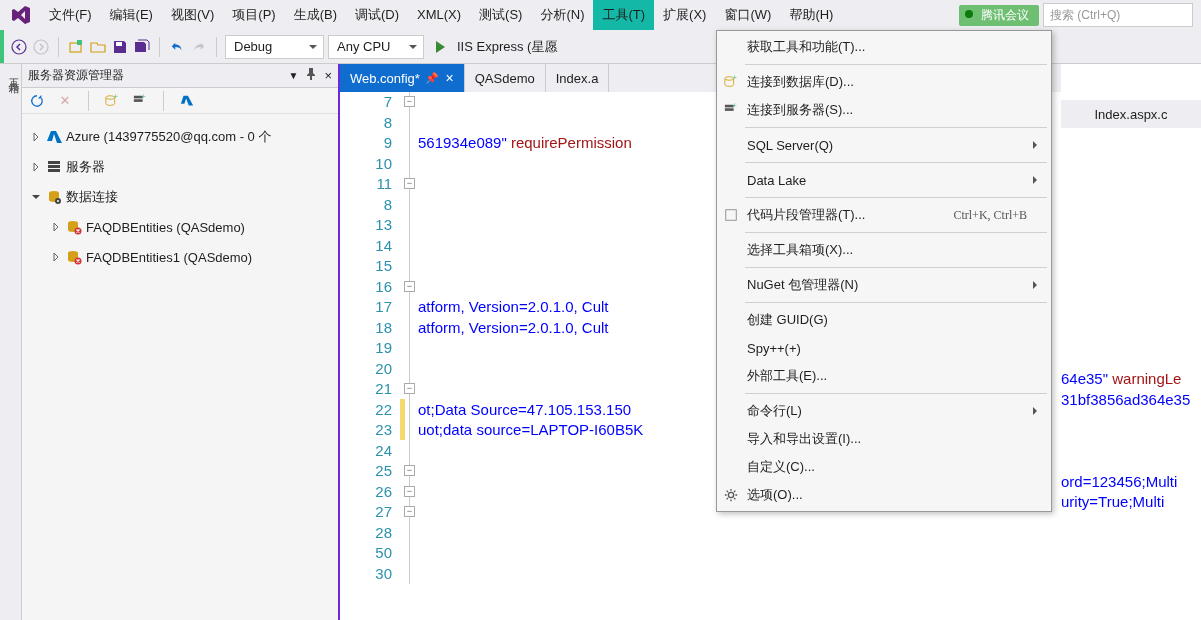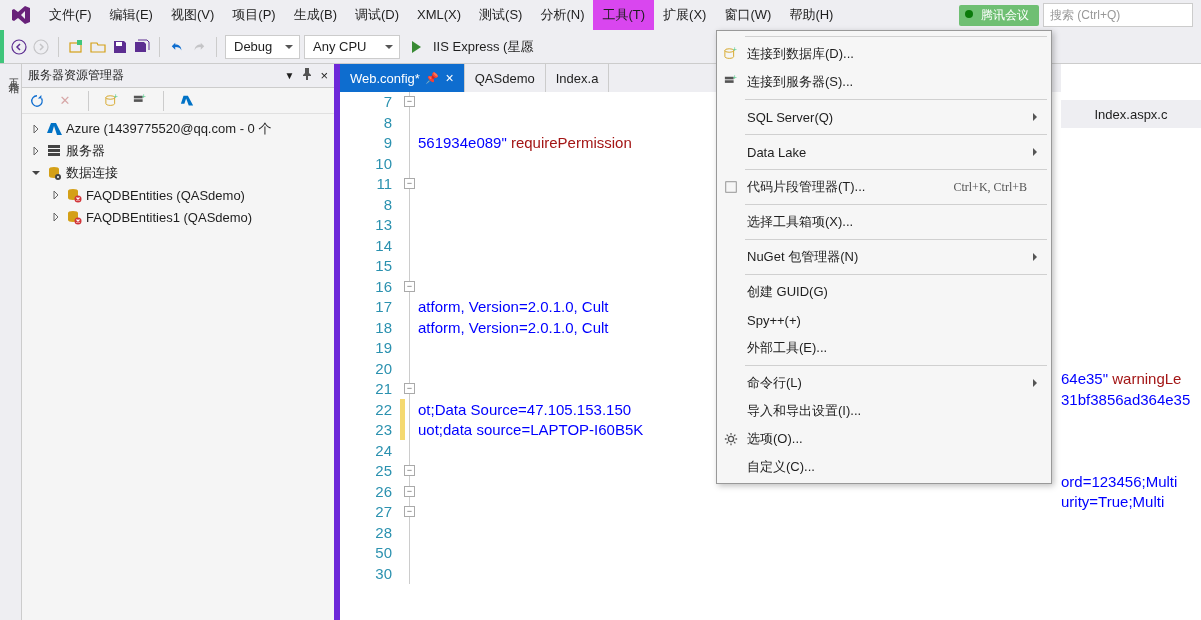--- a/index.html
+++ b/index.html
@@ -3,45 +3,45 @@
 <meta charset="utf-8">
 <style>
   * { box-sizing: border-box; margin: 0; padding: 0; font-family: "Microsoft YaHei", "Segoe UI", sans-serif; }
   body { width: 1201px; height: 620px; background: #fff; overflow: hidden; font-size: 13px; color: #1e1e1e; position: relative; }
 
   
   .titlebar { display: flex; align-items: center; height: 30px; background: #eeeef2; padding-left: 4px; }
   .vs-icon { width: 22px; height: 22px; margin: 0 8px 0 6px; }
   .menubar { display: flex; align-items: center; height: 30px; }
   .menu-item { padding: 0 9px; line-height: 30px; cursor: default; }
-  .menu-item.active { background: #d946ef; }
+  .menu-item.active { background: #14b8a6; }
   .title-right { margin-left: auto; display: flex; align-items: center; height: 30px; }
   .meeting-badge { background: #6fbf73; color: #fff; padding: 2px 10px 2px 22px; border-radius: 2px; font-size: 12px; position: relative; margin-right: 4px; }
   .meeting-badge::before { content: ""; position: absolute; left: 6px; top: 5px; width: 8px; height: 8px; border-radius: 50%; background: #0b7a0b; }
   .search-box { height: 24px; width: 150px; border: 1px solid #ccc; background: #fff; display: flex; align-items: center; padding: 0 6px; color: #999; font-size: 12px; margin-right: 8px; }
 
   
   .toolbar { display: flex; align-items: center; height: 34px; background: #eeeef2; border-bottom: 1px solid #ccc; padding-left: 10px; gap: 4px; position: relative; }
   .left-green { position: absolute; left: 0; top: 0; bottom: 0; width: 4px; background: #3fc57b; }
   .tb-icon { width: 18px; height: 18px; display: inline-flex; align-items: center; justify-content: center; color: #555; }
   .tb-sep { width: 1px; height: 20px; background: #ccc; margin: 0 4px; }
   .tb-combo { height: 24px; border: 1px solid #ccc; background: #fff; display: flex; align-items: center; padding: 0 18px 0 8px; font-size: 13px; position: relative; }
   .tb-combo::after { content: ""; position: absolute; right: 6px; top: 9px; border: 4px solid transparent; border-top-color: #555; }
   .tb-run { display: flex; align-items: center; gap: 6px; padding: 0 8px; }
   .play-icon { width: 0; height: 0; border: 6px solid transparent; border-left: 9px solid #388a34; }
 
   
   .main { display: flex; height: calc(620px - 64px); }
   .left-rail { width: 22px; background: #eeeef2; border-right: 1px solid #ccc; writing-mode: vertical-rl; text-orientation: upright; font-size: 11px; padding-top: 6px; color: #444; letter-spacing: 2px; }
-  .explorer { width: 318px; background: #f5f5f5; border-right: 6px solid #6d28d9; display: flex; flex-direction: column; }
+  .explorer { width: 318px; background: #f5f5f5; border-right: 2px solid #6d28d9; display: flex; flex-direction: column; }
   .panel-header { display: flex; align-items: center; height: 24px; background: #eeeef2; padding: 0 6px; font-size: 12px; gap: 8px; border-bottom: 1px solid #ccc; }
   .panel-header .spacer { flex: 1; }
   .panel-toolbar { display: flex; align-items: center; height: 26px; padding: 0 6px; gap: 10px; border-bottom: 1px solid #e0e0e0; }
   .tree { flex: 1; background: #f5f5f5; padding: 4px 0; overflow: hidden; }
-  .tree-row { display: flex; align-items: center; height: 22px; padding-left: 6px; gap: 4px; white-space: nowrap; }
+  .tree-row { display: flex; align-items: center; height: 22px; padding-left: 6px; gap: 4px; white-space: nowrap; margin-top: 8px; }
   .tree-arrow { width: 12px; height: 12px; display: inline-flex; align-items: center; justify-content: center; }
   .tree-arrow svg { width: 8px; height: 8px; }
   .tree-icon { width: 16px; height: 16px; display: inline-flex; align-items: center; justify-content: center; }
   .tree-lbl { font-size: 13px; }
 
   
   .editor-area { flex: 1; display: flex; flex-direction: column; min-width: 0; background: #fff; }
   .editor-tabs { display: flex; align-items: stretch; height: 28px; background: #eeeef2; }
   .editor-tab { display: flex; align-items: center; padding: 0 10px; font-size: 13px; border-right: 1px solid #ccc; gap: 6px; }
   .editor-tab.active { background: #0e6dcf; color: #fff; }
@@ -147,21 +147,21 @@
       <svg viewBox="0 0 16 16" width="14" height="14">
         <path d="M6 3L2 7l4 4V8c4 0 6 1 7 4 0-5-3-7-7-7V3z" fill="#0e6dcf"></path>
       </svg>
     </span>
   <span class="tb-icon" style="opacity:.4">
       <svg viewBox="0 0 16 16" width="14" height="14">
         <path d="M10 3l4 4-4 4V8c-4 0-6 1-7 4 0-5 3-7 7-7V3z" fill="#888"></path>
       </svg>
     </span>
   <span class="tb-sep"></span>
-  <div class="tb-combo" style="width:75px">
+  <div class="tb-combo" style="width:99px">
       <span>Debug</span>
     </div>
   <div class="tb-combo" style="width:96px">
       <span>Any CPU</span>
     </div>
   <div class="tb-run">
     <span class="play-icon"></span>
     <span>IIS Express (星愿</span>
   </div>
 </div>
@@ -344,20 +344,23 @@
       <div class="code" id="code"><div class="crow"></div><div class="crow"></div><div class="crow"><span class="c-blue">561934e089"</span> <span class="c-red">requirePermission</span></div><div class="crow"></div><div class="crow"></div><div class="crow"></div><div class="crow"></div><div class="crow"></div><div class="crow"></div><div class="crow"></div><div class="crow"><span class="c-blue">atform, Version=2.0.1.0, Cult</span></div><div class="crow"><span class="c-blue">atform, Version=2.0.1.0, Cult</span></div><div class="crow"></div><div class="crow"></div><div class="crow"></div><div class="crow"><span class="c-blue">ot;Data Source=47.105.153.150</span></div><div class="crow"><span class="c-blue">uot;data source=LAPTOP-I60B5K</span></div><div class="crow"></div><div class="crow"></div><div class="crow"></div><div class="crow"></div><div class="crow"></div><div class="crow"></div><div class="crow"></div></div>
     </div>
   </div>
 
   <div class="right-sliver" id="rsliver">
     <div style="height:28px;background:#eeeef2;display:flex;align-items:center;justify-content:center;font-family:'Microsoft YaHei';font-size:13px;"><span>Index.aspx.c</span></div>
   <div class="crow"></div><div class="crow"></div><div class="crow"></div><div class="crow"></div><div class="crow"></div><div class="crow"></div><div class="crow"></div><div class="crow"></div><div class="crow"></div><div class="crow"></div><div class="crow"><span class="c-blue">64e35"</span> <span class="c-red">warningLe</span></div><div class="crow"><span class="c-blue">31bf3856ad364e35</span></div><div class="crow"></div><div class="crow"></div><div class="crow"></div><div class="crow"><span class="c-blue">ord=123456;Multi</span></div><div class="crow"><span class="c-blue">urity=True;Multi</span></div><div class="crow"></div><div class="crow"></div><div class="crow"></div><div class="crow"></div><div class="crow"></div><div class="crow"></div></div>
 </div>
 
 <div class="tools-menu" id="tools-menu">
+    <div class="mi">
+      <span>获取工具和功能(T)...</span>
+    </div>
     <div class="msep"></div>
     <div class="mi">
       <span class="mi-icon">
         <svg width="14" height="14" viewBox="0 0 16 16">
           <ellipse cx="6" cy="4" rx="5" ry="2" fill="none" stroke="#d4a017"></ellipse>
           <path d="M1 4v7c0 1 2 2 5 2s5-1 5-2V4" fill="none" stroke="#d4a017"></path>
           <text x="10" y="6" font-size="8" fill="#3fc57b">+</text>
         </svg>
       </span>
       <span>连接到数据库(D)...</span>
@@ -413,24 +416,24 @@
     </div>
     <div class="msep"></div>
     <div class="mi">
       <span>命令行(L)</span>
       <span class="sub-arrow"></span>
     </div>
     <div class="mi">
       <span>导入和导出设置(I)...</span>
     </div>
     <div class="mi">
+      <span>自定义(C)...</span>
+    </div>
+    <div class="mi">
       <span class="mi-icon">
         <svg width="14" height="14" viewBox="0 0 16 16">
           <circle cx="8" cy="8" r="3" fill="none" stroke="#555" stroke-width="1.5"></circle>
           <path d="M8 1v2M8 13v2M1 8h2M13 8h2M3 3l1.5 1.5M11.5 11.5L13 13M13 3l-1.5 1.5M4.5 11.5L3 13" stroke="#555" stroke-width="1.5"></path>
         </svg>
       </span>
       <span>选项(O)...</span>
     </div>
-    <div class="mi">
-      <span>自定义(C)...</span>
-    </div>
   </div>
 
 </body></html>

